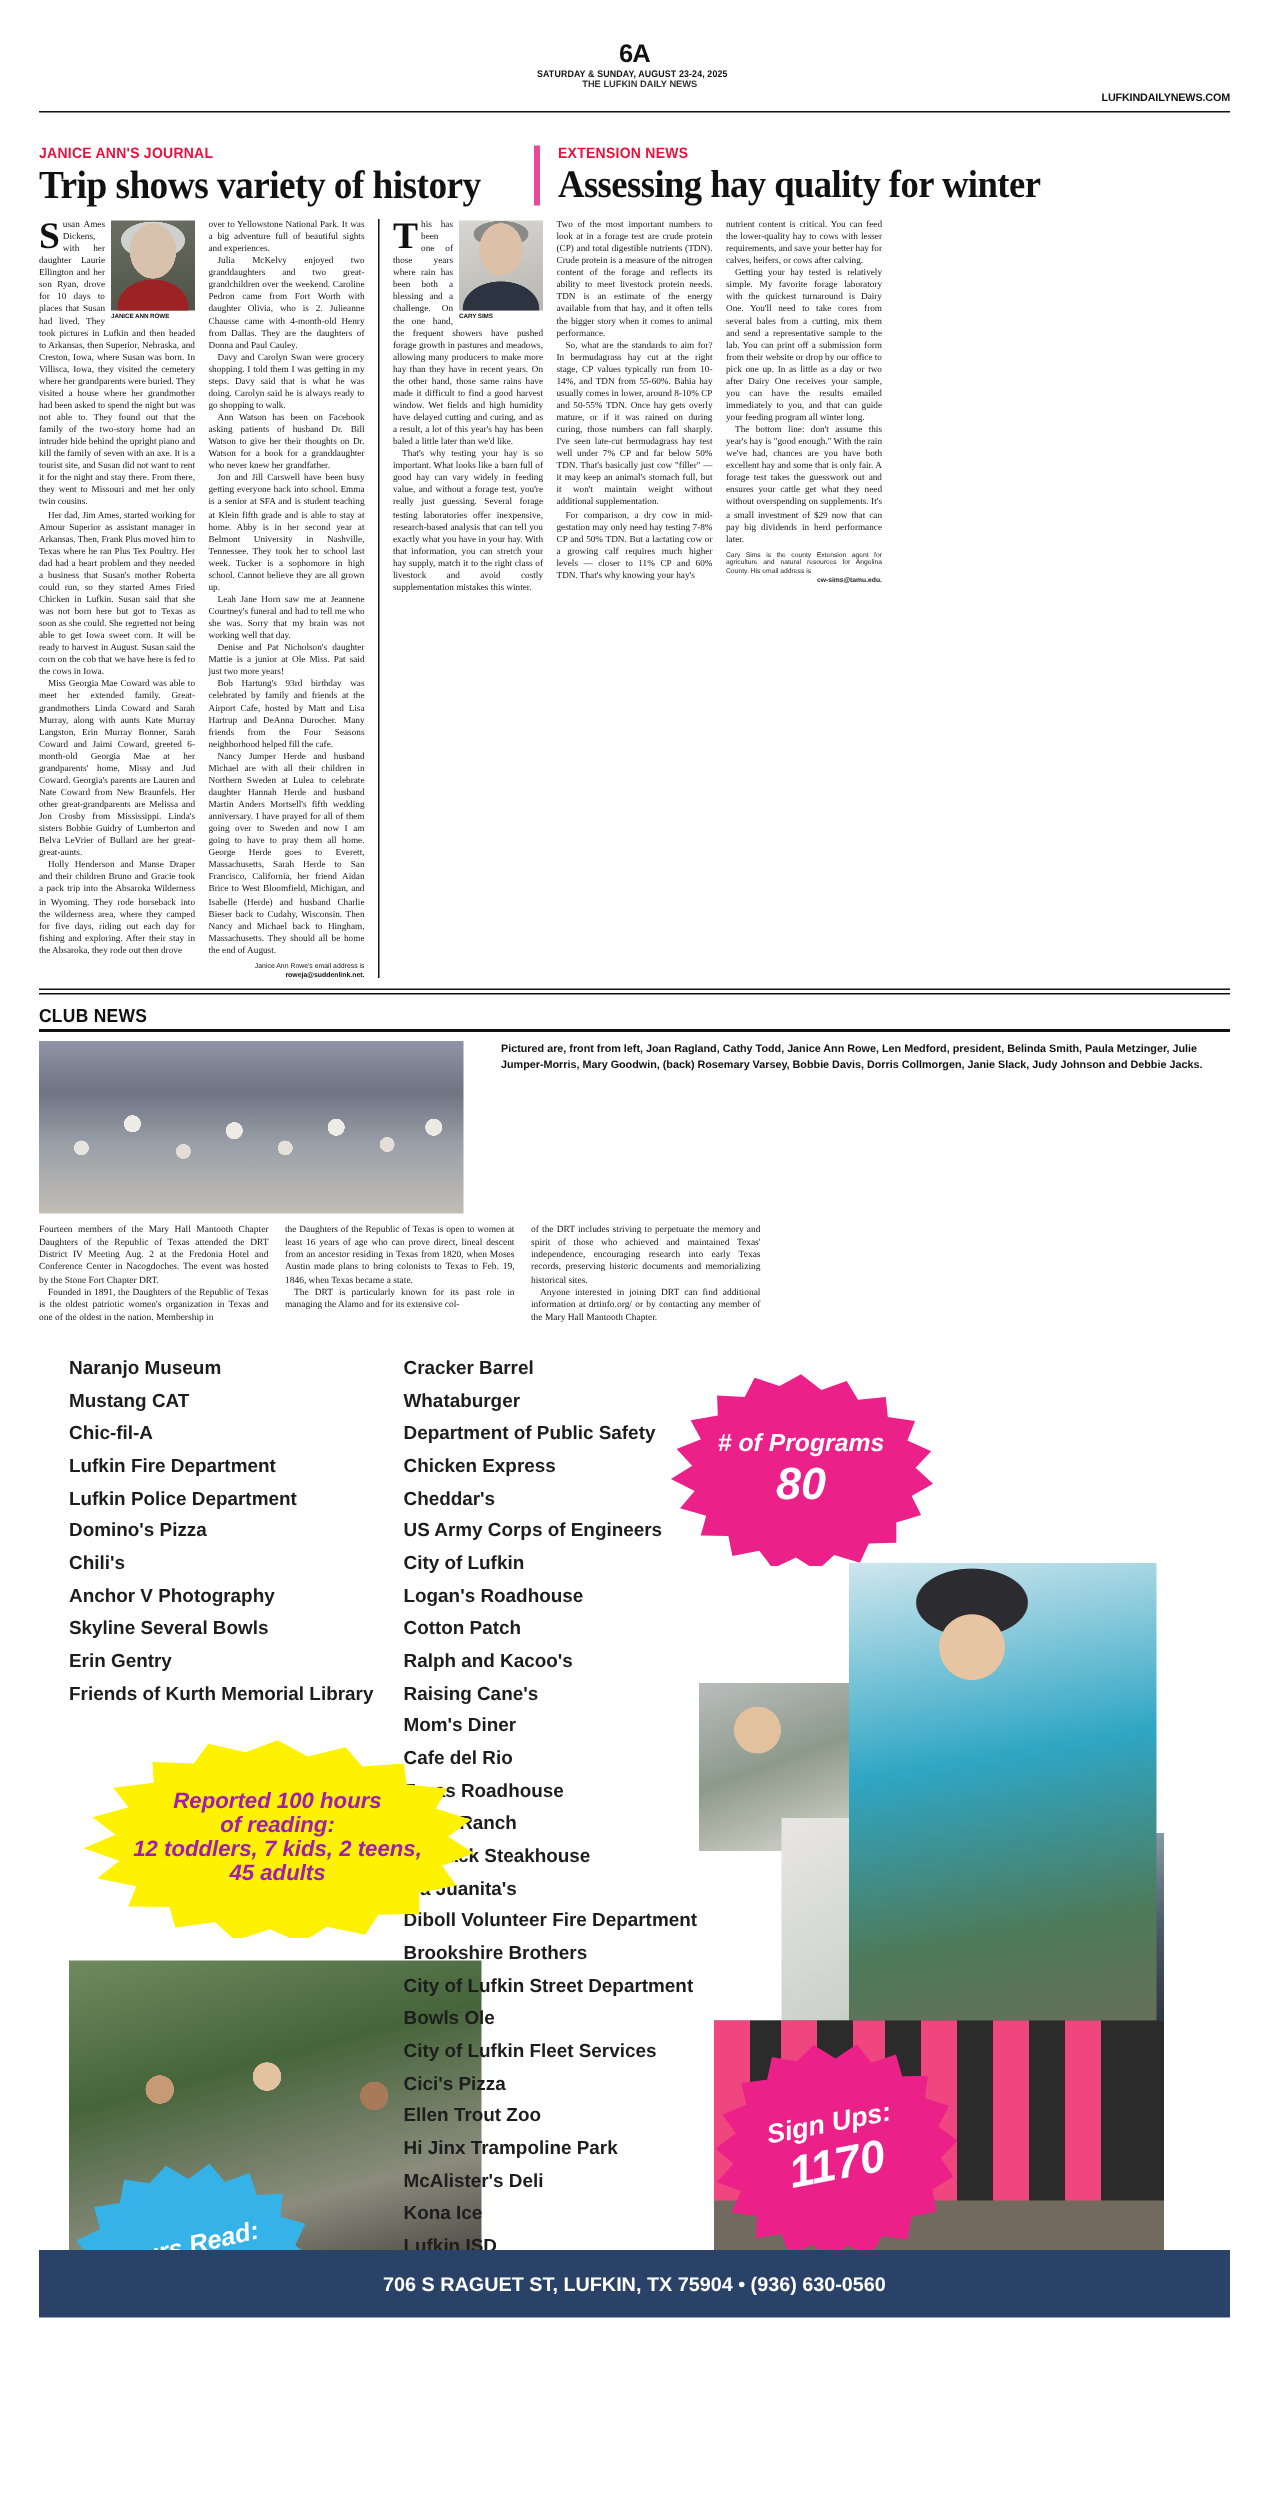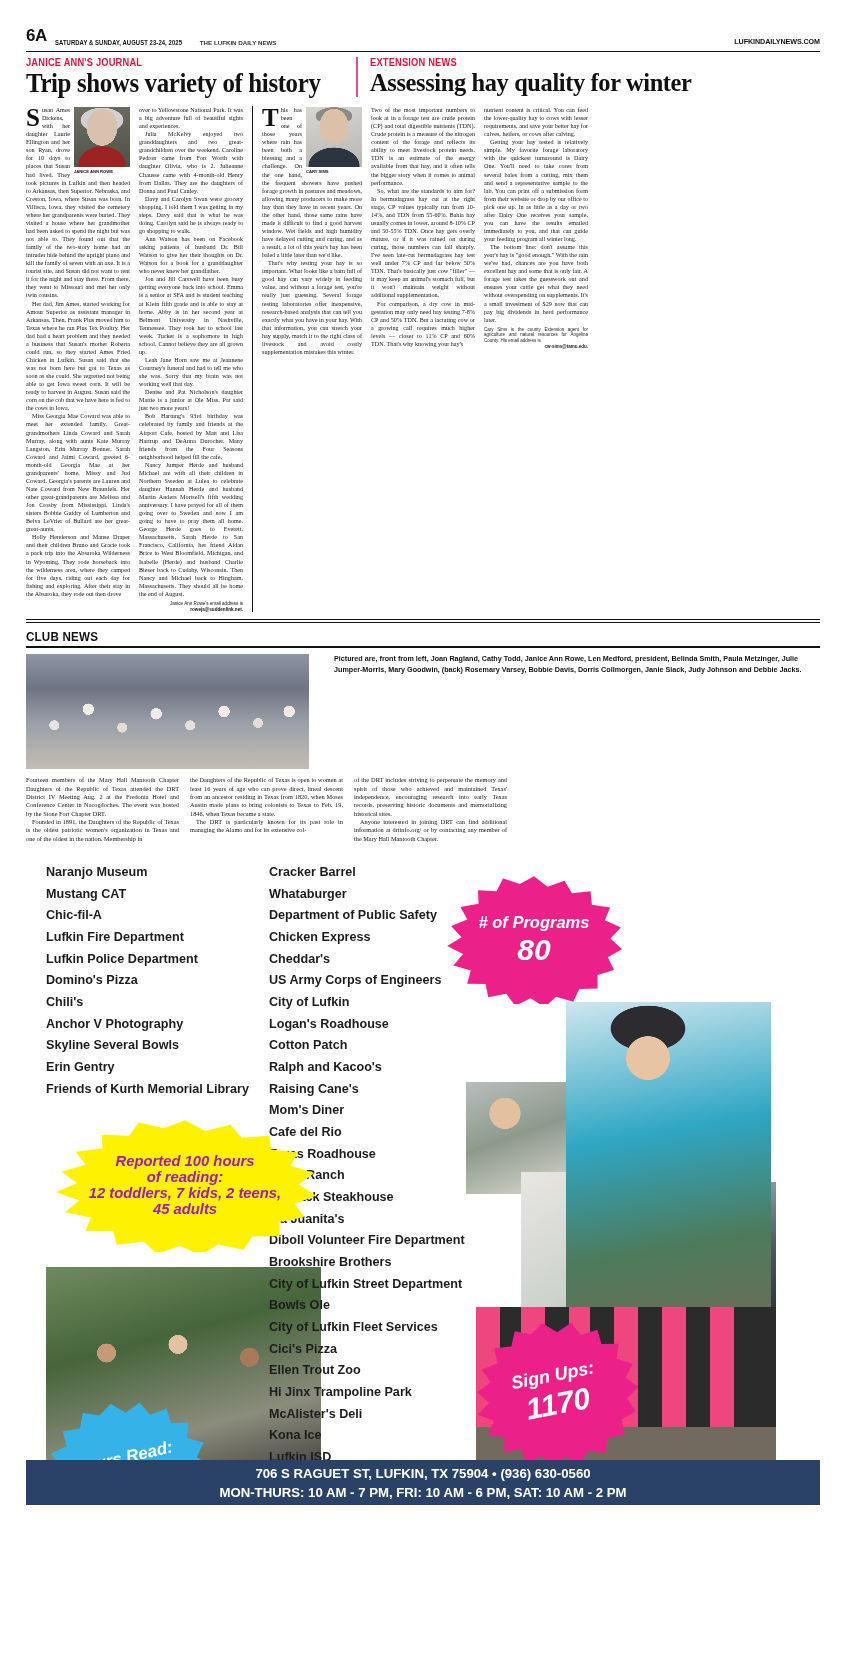--- a/index.html
+++ b/index.html
@@ -5,32 +5,32 @@
   html,body{margin:0;padding:0;}
   body{
     width:846px;height:1674px;background:#ffffff;
     font-family:"Liberation Serif", serif;
     color:#111;
     overflow:hidden;
   }
   .page{position:relative;width:846px;height:1674px;box-sizing:border-box;padding:0 26px;}
 
   
-  .masthead{display:flex;align-items:flex-end;padding-top:26px;}
+  .masthead{display:flex;align-items:center;padding-top:26px;flex-direction:column;}
   .folio{font-family:"Liberation Sans",sans-serif;font-weight:bold;font-size:17px;letter-spacing:-.5px;}
   .mast-date{font-family:"Liberation Sans",sans-serif;font-weight:bold;font-size:6.4px;letter-spacing:.1px;
     margin-left:8px;transform:scaleX(.92);transform-origin:left bottom;}
   .mast-paper{font-family:"Liberation Sans",sans-serif;font-weight:bold;font-size:6.2px;margin-left:7px;color:#333;}
   .mast-url{margin-left:auto;font-family:"Liberation Sans",sans-serif;font-weight:bold;font-size:7.2px;letter-spacing:-.1px;}
   .mast-rule{border-top:1.6px solid #111;margin-top:5px;}
 
   
-  .decks{display:flex;margin-top:5px;}
+  .decks{display:flex;margin-top:22px;}
   .deck-left{width:330px;}
-  .deck-right{flex:1;padding-left:12px;border-left:2px solid #ec4899;}
+  .deck-right{flex:1;padding-left:12px;border-left:4px solid #ec4899;}
   .kicker{font-family:"Liberation Sans",sans-serif;font-weight:bold;font-size:10px;color:#e8113c;
     letter-spacing:.2px;transform:scaleX(.93);transform-origin:left center;}
   .headline{font-family:"Liberation Serif",serif;font-weight:bold;font-size:26.5px;line-height:1.02;
     margin-top:2px;letter-spacing:-.4px;transform:scaleX(.94);transform-origin:left center;}
   .deck-right .headline{font-size:26px;}
 
   
   .cols{display:flex;gap:9px;margin-top:9px;}
   .col{width:104px;font-size:6.15px;line-height:1.31;text-align:justify;hyphens:auto;}
   .col p{margin:0;text-indent:6px;}
@@ -353,17 +353,16 @@
       </div>
 
       <div class="burst burst-blue star24 burst-hours">
         <span class="ln">Hours Read:</span>
         <span class="ln num">11078.3</span>
       </div>
     </div>
 
     <div class="ad-foot">
       <span>706 S RAGUET ST, LUFKIN, TX 75904 • (936) 630-0560</span>
-      <span>MON-THURS: 10 AM - 7 PM, FRI: 10 AM - 6 PM, SAT: 10 AM - 2 PM</span>
     </div>
   </div>
 
 </div>
 
 </body></html>

